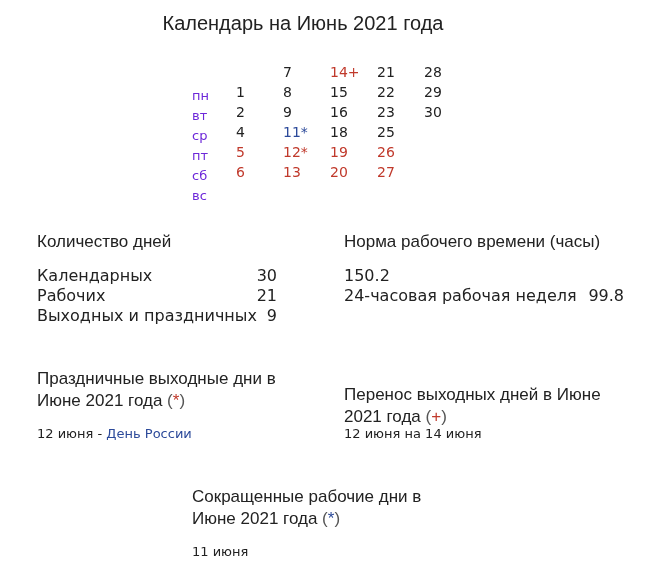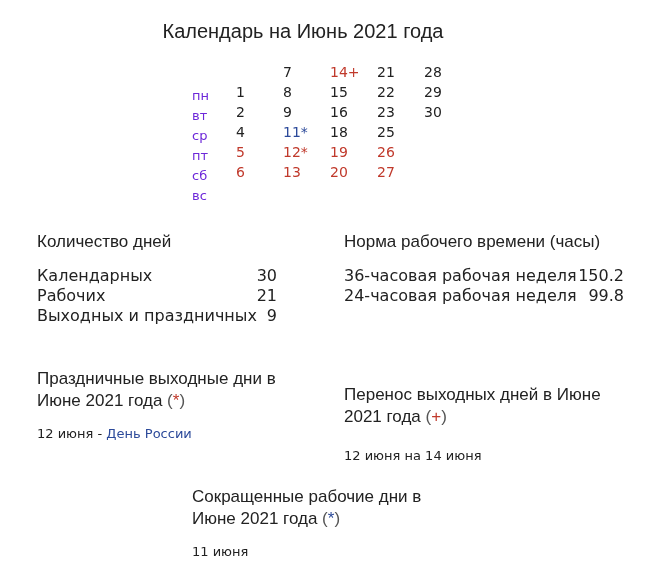--- a/index.html
+++ b/index.html
@@ -1,21 +1,21 @@
 <!DOCTYPE html>
 <html><head>
 <meta charset="utf-8">
 <style>
   html, body { margin: 0; padding: 0; background: #ffffff; }
   body {
     width: 656px; height: 576px; position: relative; overflow: hidden;
     font-family: "DejaVu Sans", sans-serif; color: #222222;
   }
   .title {
-    position: absolute; left: 0; width: 606px; top: 20px; text-align: center;
+    position: absolute; left: 0; width: 606px; top: 12px; text-align: center;
     font-family: "Liberation Sans", sans-serif; font-size: 20px; color: #222;
   }
   .cal { position: absolute; left: 186px; top: 62px; }
   .cal-row { display: flex; height: 20px; line-height: 20px; font-size: 14px; }
   .cal-row .dow { width: 50px; padding-left: 6px; box-sizing: border-box; color: #6d28d9; font-size: 13px; margin-top: 24px; }
   .day { width: 47px; text-align: left; }
   .red { color: #c0392b; }
   .blue { color: #2c4a9a; }
   .section-h {
     position: absolute; font-family: "Liberation Sans", sans-serif; font-size: 17px; color: #222;
@@ -97,40 +97,39 @@
     </div>
   <div class="stat-row">
       <span>Выходных и праздничных</span>
       <span>9</span>
     </div>
 </div>
 
 <div class="section-h" style="left:344px; top:231px;">Норма рабочего времени (часы)</div>
 <div class="stat-table" style="left:344px; top:266px; width:280px;">
   <div class="stat-row">
-      <span>36-часовая рабочая неделя</span>
       <span>150.2</span>
     </div>
   <div class="stat-row">
       <span>24-часовая рабочая неделя</span>
       <span>99.8</span>
     </div>
 </div>
 
 <div class="section-h" style="left:37px; top:368px;">
   <div>Праздничные выходные дни в</div>
   <div><span>Июне 2021 года</span> <span class="paren">(</span><span class="mark-red">*</span><span class="paren">)</span></div>
 </div>
 <div class="note" style="left:37px; top:426px;">
   <span>12 июня</span><span> - </span><span class="link">День России</span>
 </div>
 
 <div class="section-h" style="left:344px; top:368px;margin-top:16px;">
   <div>Перенос выходных дней в Июне</div>
   <div><span>2021 года</span> <span class="paren">(</span><span class="mark-red">+</span><span class="paren">)</span></div>
 </div>
-<div class="note" style="left:344px; top:448px;">12 июня на 14 июня</div>
+<div class="note" style="left:344px; top:426px;">12 июня на 14 июня</div>
 
 <div class="section-h" style="left:192px; top:486px;">
   <div>Сокращенные рабочие дни в</div>
   <div><span>Июне 2021 года</span> <span class="paren">(</span><span class="mark-blue">*</span><span class="paren">)</span></div>
 </div>
 <div class="note" style="left:192px; top:544px;">11 июня</div>
 
 </body></html>

